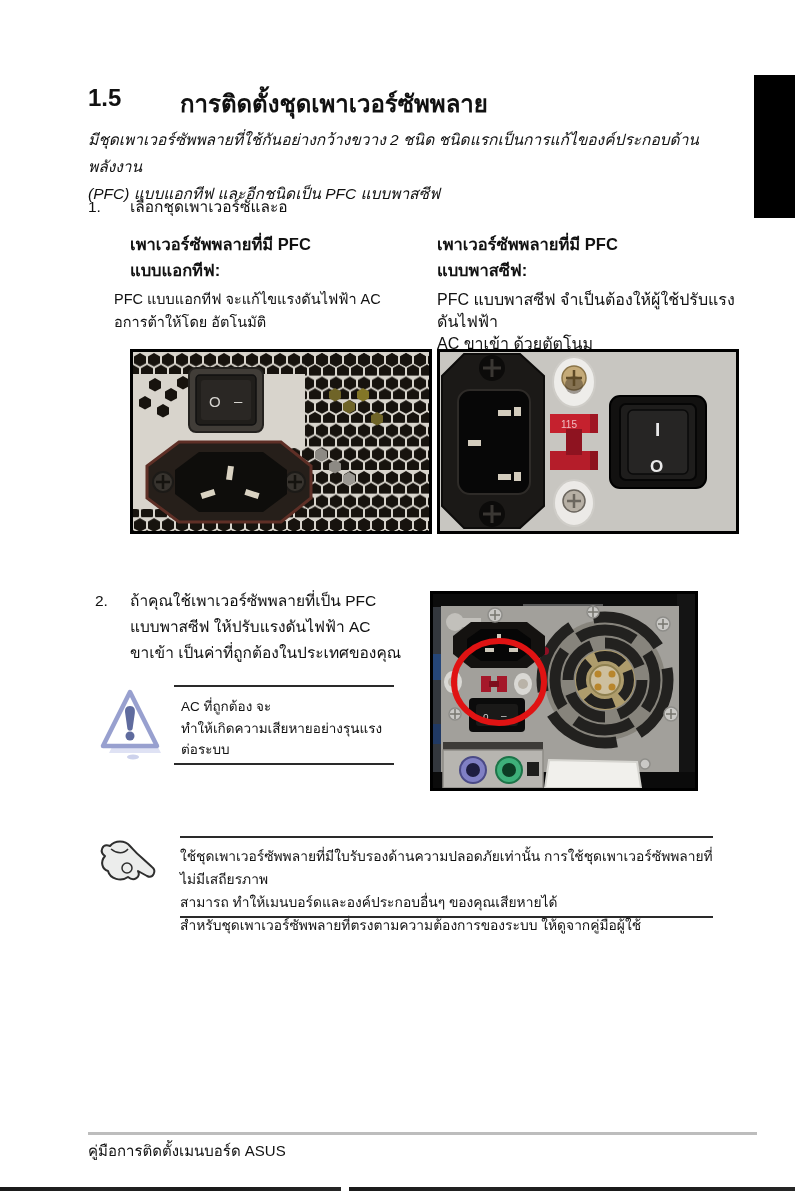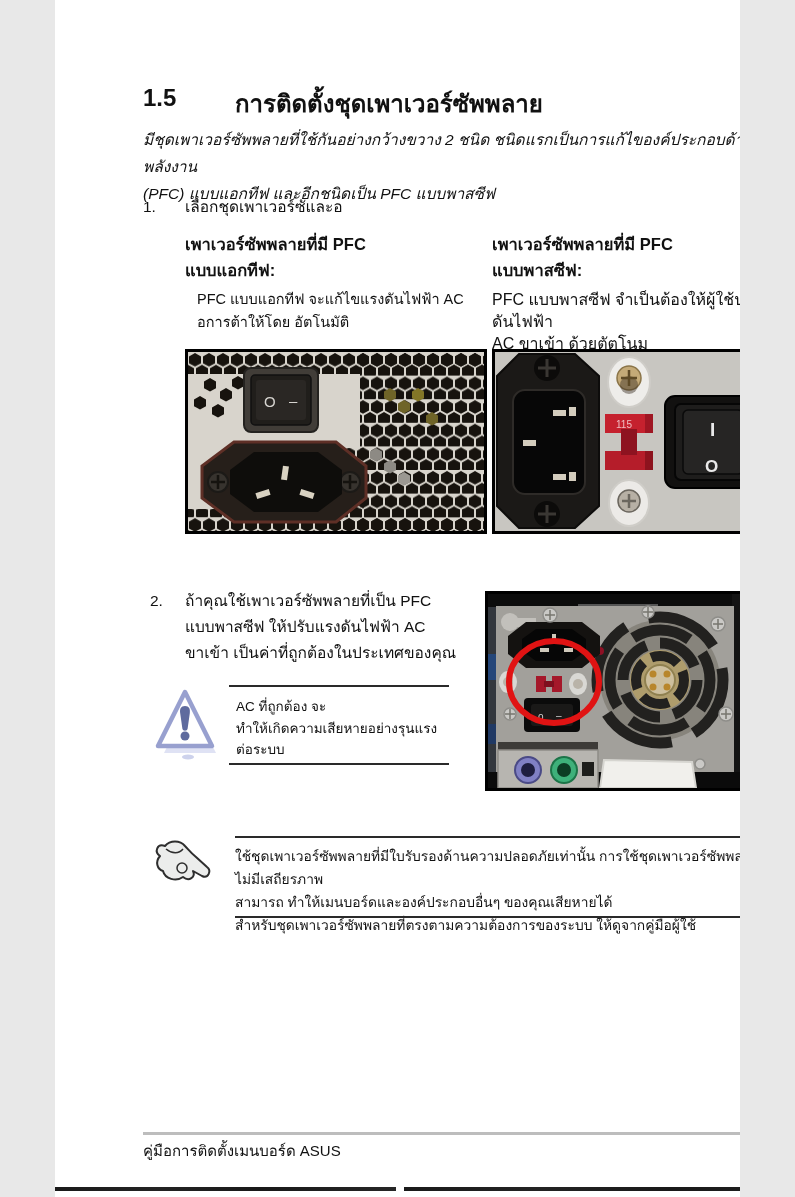--- a/index.html
+++ b/index.html
@@ -1,31 +1,31 @@
 <!DOCTYPE html>
 <html><head>
 <meta charset="utf-8">
 <style>
   html,body{margin:0;padding:0;background:#e8e8e8;}
   .page{
-    position:relative;width:685px;height:1197px;margin:0 auto;background:#ffffff;
+    position:relative;width:795px;height:1197px;margin:0 auto;background:#ffffff;
     font-family:"Liberation Sans","DejaVu Sans",sans-serif;color:#111;overflow:hidden;
   }
   .abs{position:absolute;}
   .tab-marker{left:754px;top:75px;width:41px;height:143px;background:#000;}
   .sec-num{left:88px;top:84px;font-size:24px;font-weight:bold;}
   .sec-title{left:180px;top:84px;font-size:24px;font-weight:bold;}
   .intro{left:88px;top:126px;width:650px;font-size:15.5px;line-height:27px;font-style:italic;}
   .step1-num{left:88px;top:194px;font-size:15.5px;line-height:26px;}
   .step1-text{left:130px;top:194px;font-size:15.5px;line-height:26px;}
   .col-head{font-size:16.5px;font-weight:bold;line-height:26px;}
   .col1-head{left:130px;top:231px;width:300px;}
   .col2-head{left:437px;top:231px;width:300px;}
   .col-body{line-height:23px;}
-  .col1-body{left:142px;top:288px;width:310px;font-size:14.5px;}
+  .col1-body{left:114px;top:288px;width:310px;font-size:14.5px;}
   .col2-body{left:437px;top:289px;width:310px;font-size:16px;line-height:22px;}
   .photo{border:3px solid #000;background:#d8d4cc;}
   .photo-a{left:130px;top:349px;width:296px;height:179px;}
   .photo-b{left:437px;top:349px;width:296px;height:179px;background:#4d7c0f;}
   .photo-c{left:430px;top:591px;width:262px;height:194px;background:#a09e99;}
   .photo svg{display:block;width:100%;height:100%;}
   .step2-num{left:95px;top:588px;font-size:15.5px;line-height:26px;}
   .step2-text{left:130px;top:588px;width:305px;font-size:15.5px;line-height:26px;}
   .warn-icon{left:98px;top:686px;width:64px;height:76px;}
   .rule{height:2px;background:#2a2a2a;}

